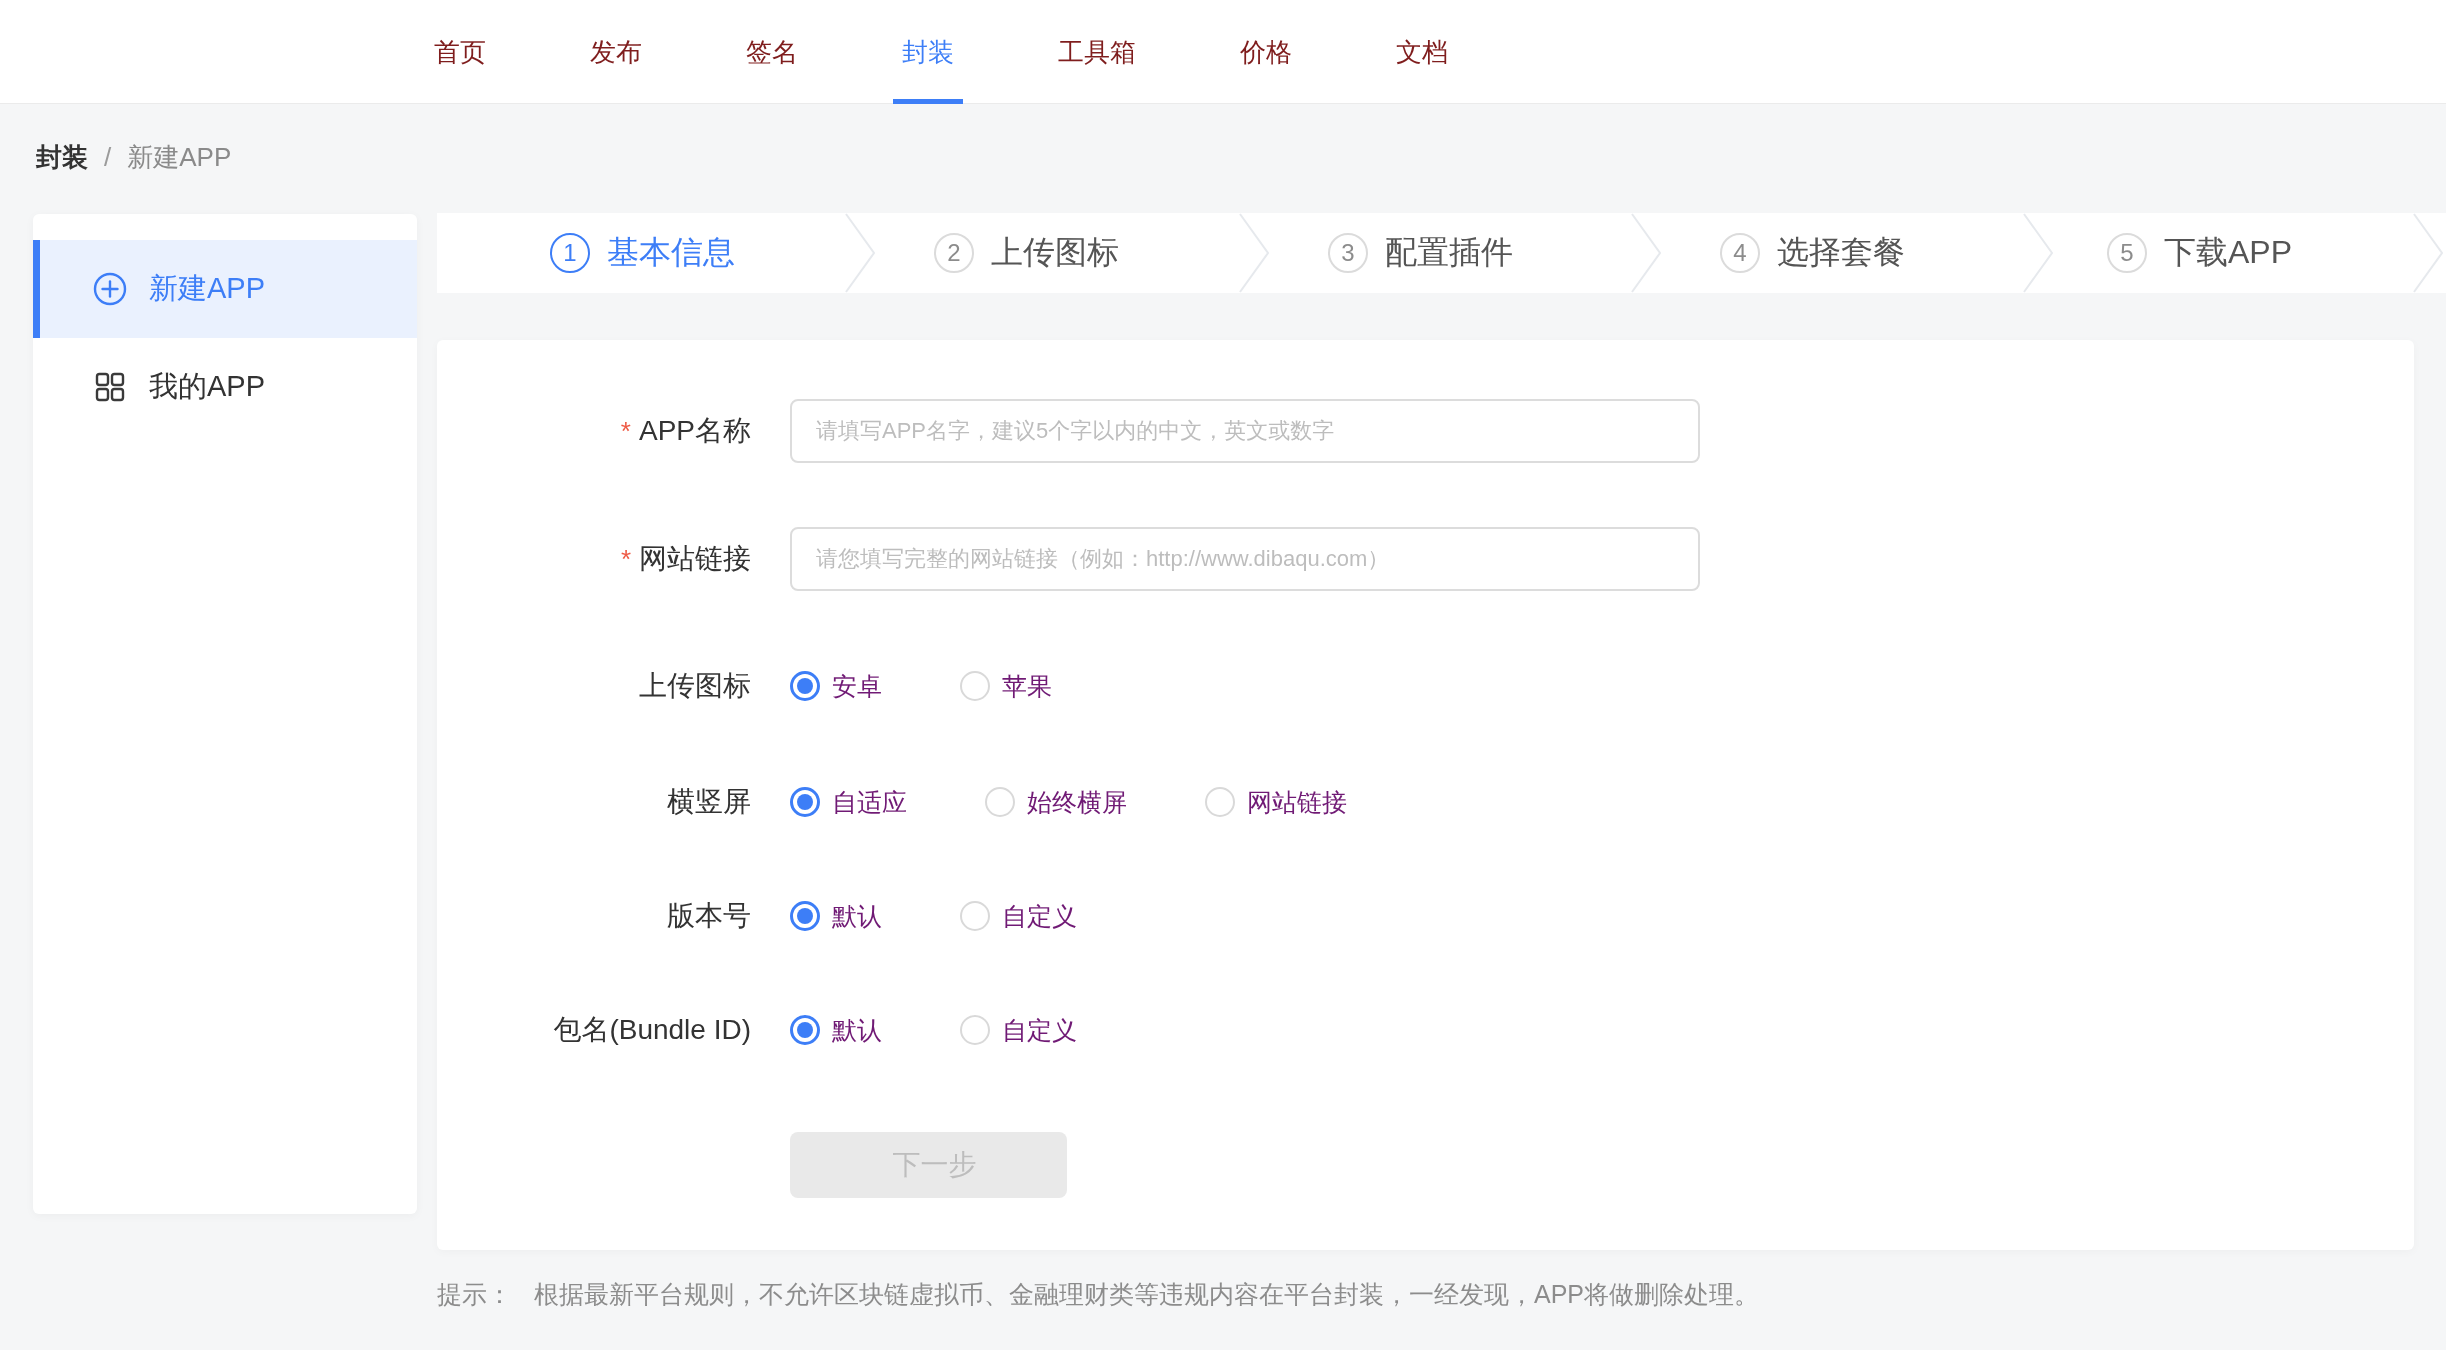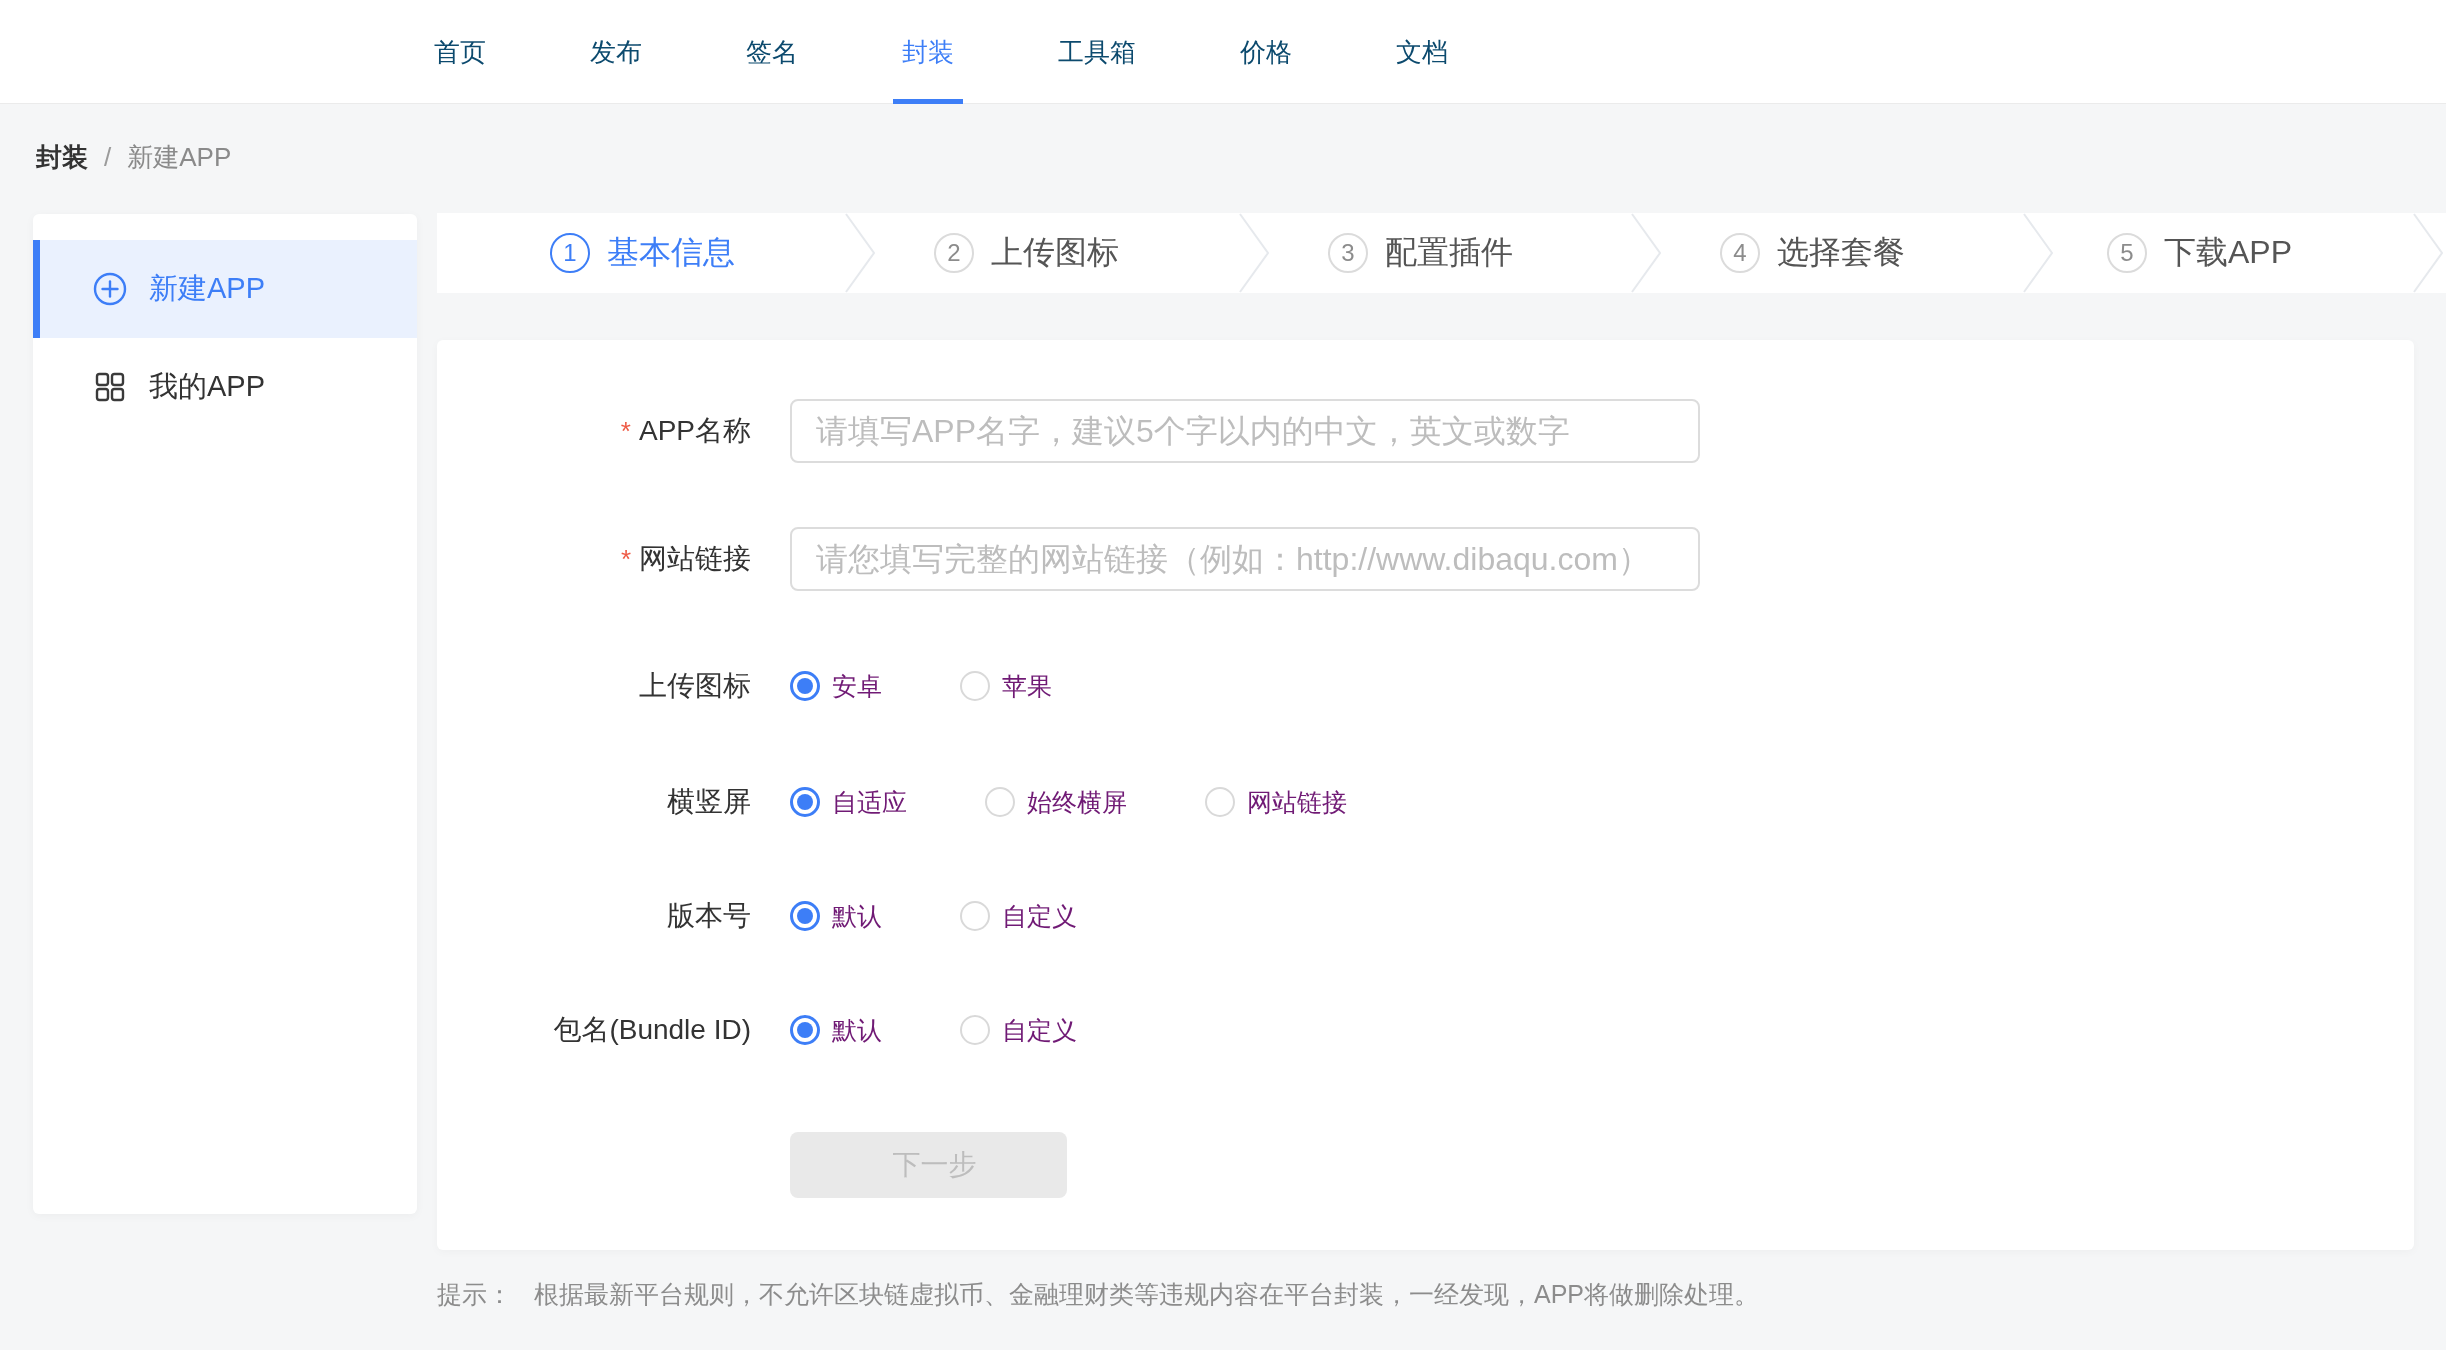--- a/index.html
+++ b/index.html
@@ -5,21 +5,21 @@
   * { margin:0; padding:0; box-sizing:border-box; }
   html,body { width:2446px; height:1350px; overflow:hidden; }
   body { font-family:"Liberation Sans","DejaVu Sans",sans-serif; background:#F5F6F7; color:#333; }
   #app { position:relative; width:2446px; height:1350px; }
 
   
   .header { position:absolute; left:0; top:0; width:2446px; height:104px;
             background:#fff; border-bottom:1px solid #EBEBEB; }
   .nav { position:absolute; left:434px; top:0; height:104px; display:flex; gap:104px; }
   .nav-item { position:relative; height:104px; display:flex; align-items:center;
-              font-size:26px; color:#0c4a6e; cursor:pointer; white-space:nowrap; }
+              font-size:26px; color:#7f1d1d; cursor:pointer; white-space:nowrap; }
   .nav-item.active { color:#3D7EF7; }
   .nav-item.active::after { content:""; position:absolute; left:-9px; right:-9px;
               bottom:0; height:5px; background:#3D7EF7; }
 
   
   .breadcrumb { position:absolute; left:36px; top:140px; font-size:26px; display:flex; align-items:center; }
   .bc-section { color:#333; font-weight:600; }
   .bc-sep { color:#9B9B9B; margin:0 16px; font-weight:400; }
   .bc-current { color:#8A8A8A; }
 
@@ -47,21 +47,21 @@
   .step.active .step-label { color:#3D7EF7; }
 
   
   .form-card { position:absolute; left:437px; top:340px; width:1977px; height:910px;
                background:#fff; border-radius:6px; box-shadow:0 2px 10px rgba(0,0,0,0.03); }
   .frow { position:absolute; left:0; display:flex; align-items:center; }
   .flabel { width:314px; text-align:right; font-size:28px; color:#333; white-space:nowrap; }
   .req { color:#EE5A45; margin-right:8px; font-size:26px; }
   .fctrl { margin-left:39px; display:flex; align-items:center; }
   .text-input { width:910px; height:64px; border:2px solid #DCDCDC; border-radius:8px;
-                font-size:32px; color:#333; padding:0 24px; outline:none; background:#fff;
+                font-size:22px; color:#333; padding:0 24px; outline:none; background:#fff;
                 font-family:"Liberation Sans","DejaVu Sans",sans-serif; }
   .text-input::placeholder { color:#BDBDBD; }
 
   .option { display:flex; align-items:center; margin-right:78px; cursor:pointer; }
   .radio { width:30px; height:30px; border-radius:50%; border:2px solid #D9D9D9;
            background:#fff; position:relative; flex:0 0 30px; }
   .option.checked .radio { border:3px solid #3D7EF7; }
   .option.checked .radio::after { content:""; position:absolute; inset:4px; border-radius:50%; background:#3D7EF7; }
   .opt-label { font-size:25px; color:#701a75; margin-left:12px; white-space:nowrap; }
 

